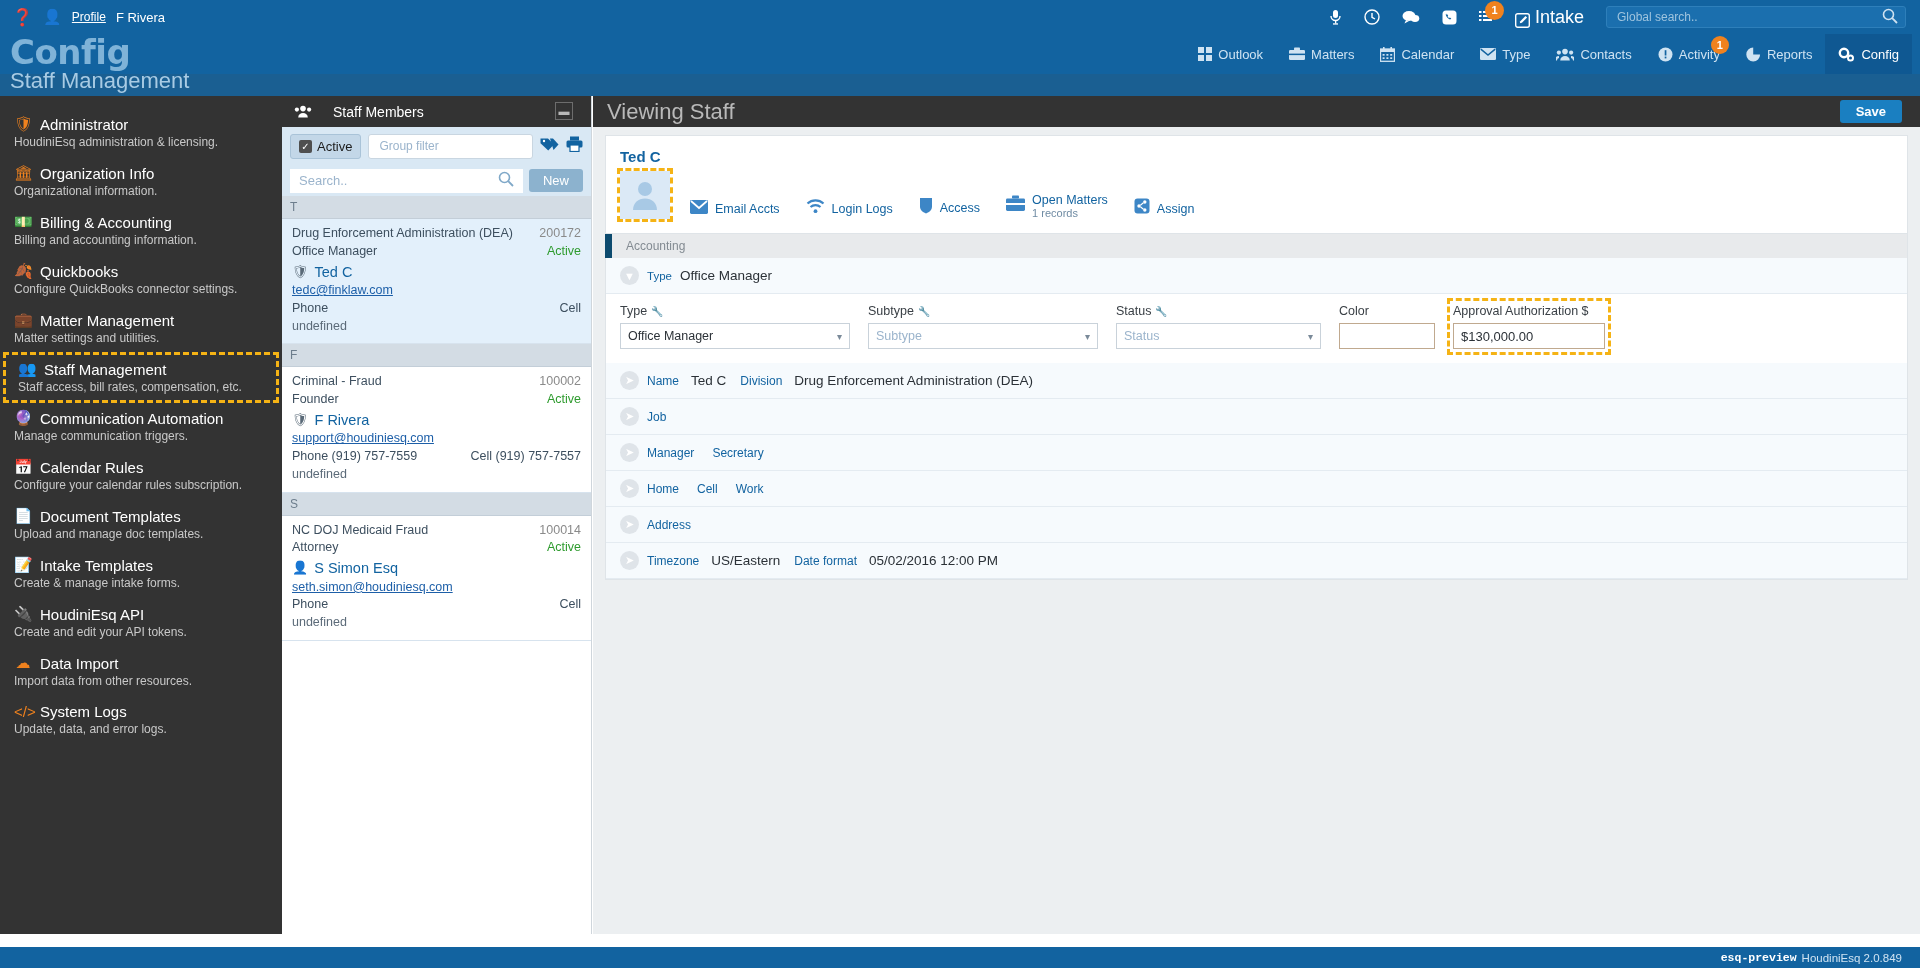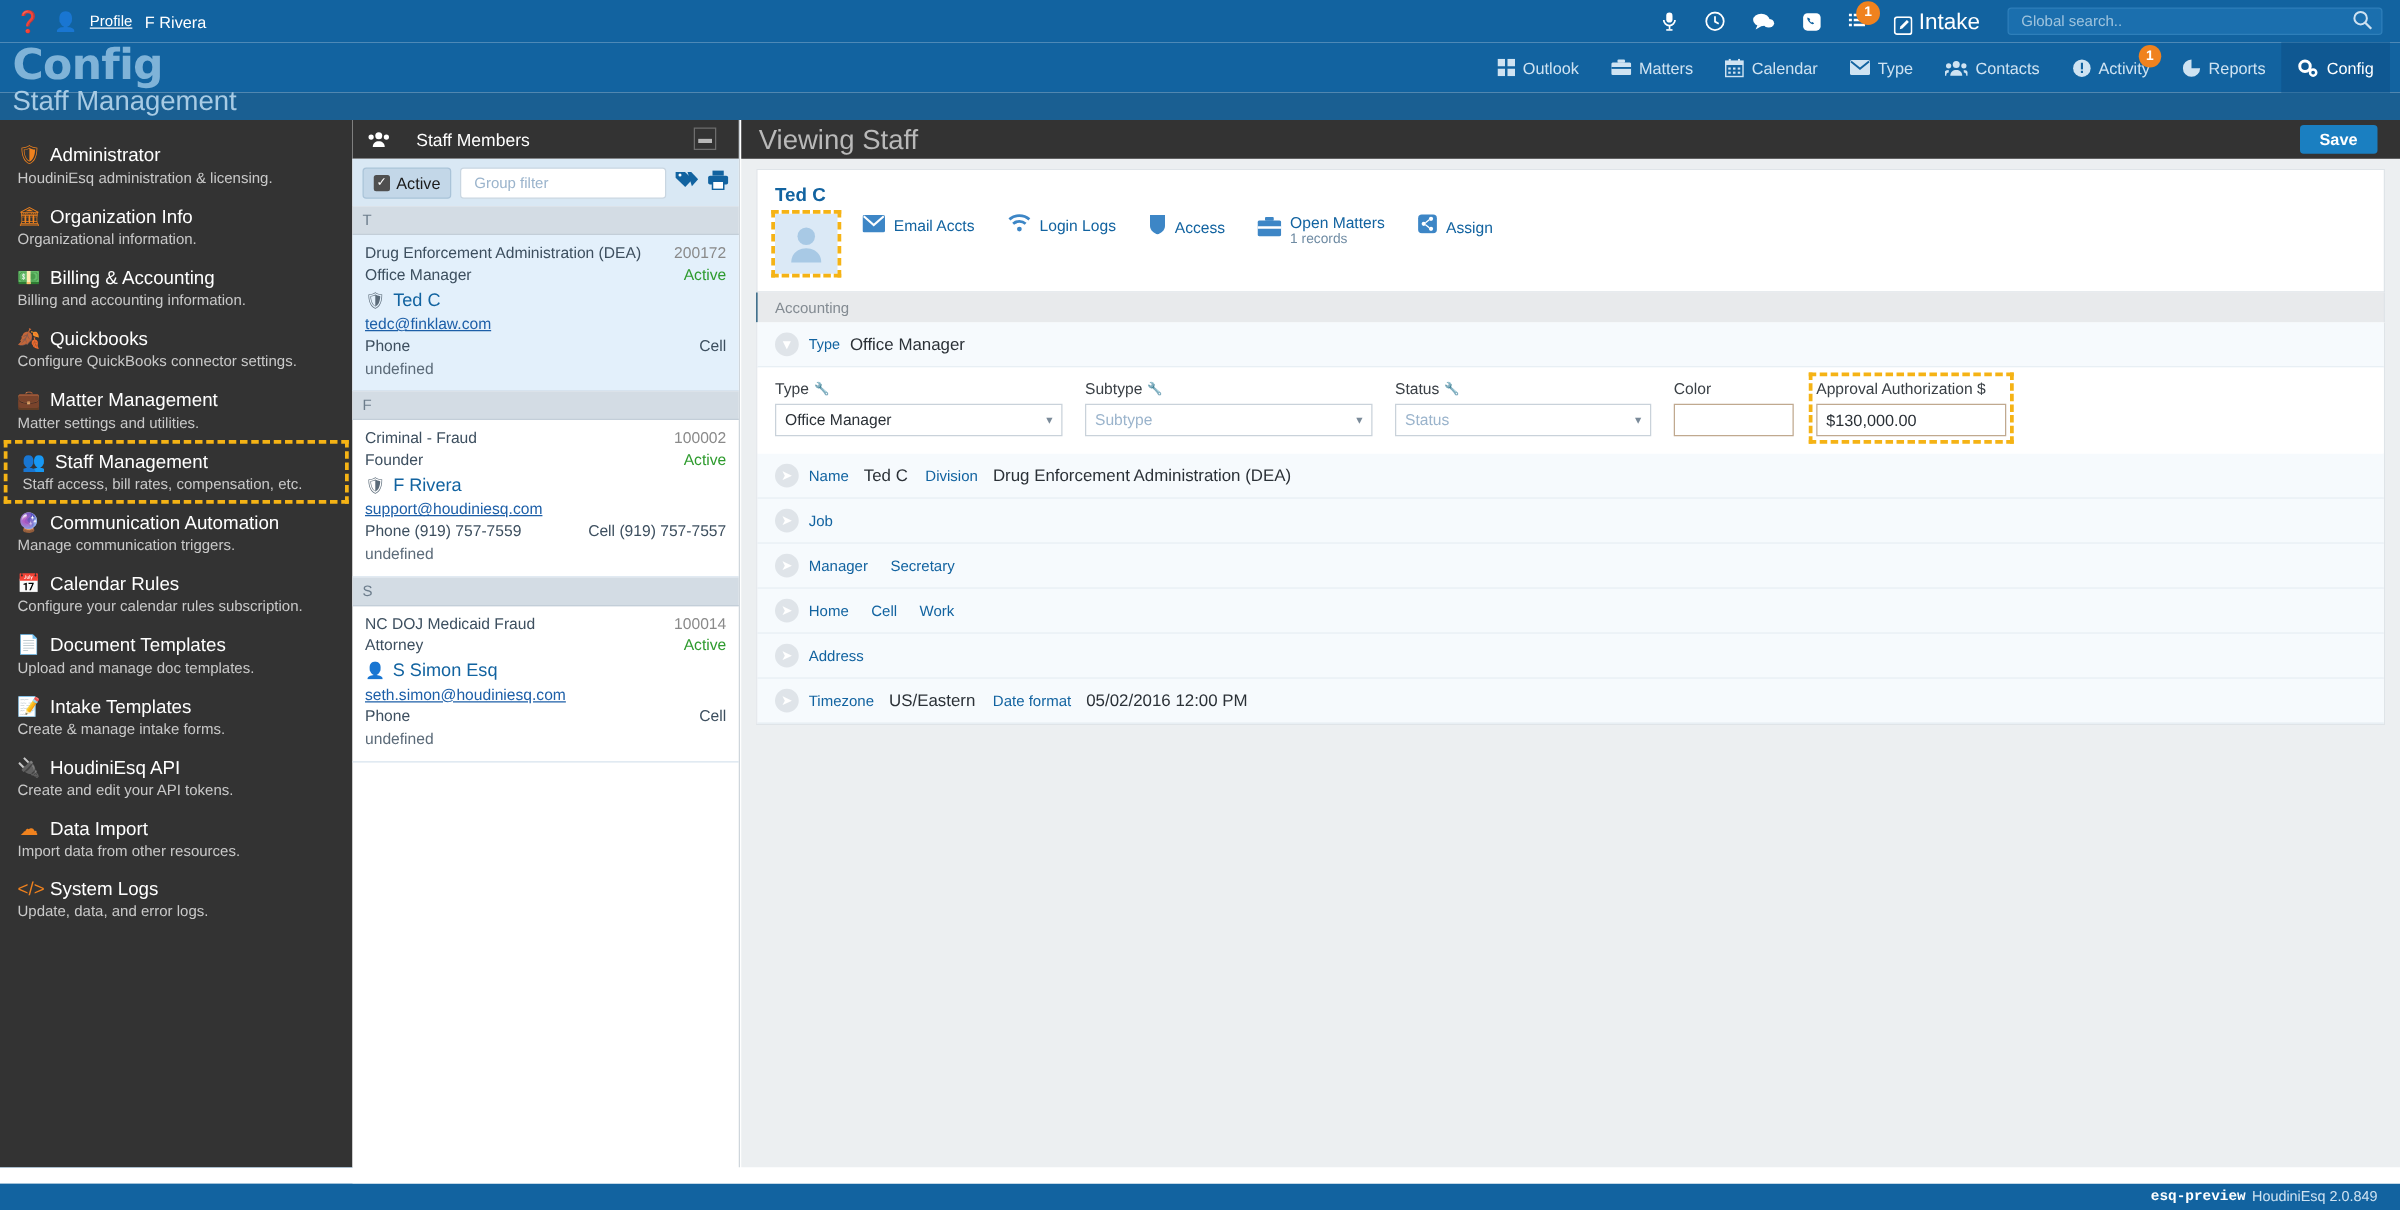--- a/index.html
+++ b/index.html
@@ -191,39 +191,39 @@
     position:absolute; right:18px; top:4px;
     background:#1a7fc1; color:#ffffff; font-size:13px; font-weight:bold;
     border:none; border-radius:3px; padding:4px 16px;
   }
 
   .card {
     background:#ffffff; margin:8px 12px 0 12px;
     border:1px solid #dfe4e8;
   }
   .card-name { color:#1263a0; font-size:15px; font-weight:bold; padding:12px 14px 0 14px; }
-  .tabs { display:flex; align-items:flex-start; gap:0; padding:6px 14px 14px 14px; }
+  .tabs { display:flex; align-items:flex-end; gap:0; padding:6px 14px 14px 14px; }
   .tab {
     display:flex; align-items:center; gap:7px; color:#1263a0; font-size:12.5px;
     padding:0 14px 0 0; margin-right:12px;
   }
   .avatar-tab {
     width:50px; height:48px; background:#dbe9f6;
     outline:3px dashed #f5b315; outline-offset:0px;
     display:flex; align-items:center; justify-content:center;
     margin-right:20px;
   }
   .tab-ic { color:#3d86c6; font-size:17px; }
   .tab-lbl { display:flex; flex-direction:column; }
   .tab-sub { color:#6f8ba3; font-size:11px; }
 
   .accounting-bar {
     background:#e8eaec; color:#838b92; font-size:12px;
     padding:5px 14px; margin:0 12px;
-    border-left:1px solid #0c4a6e; border-right:1px solid #dfe4e8;
+    border-left:7px solid #0c4a6e; border-right:1px solid #dfe4e8;
   }
 
   .acc-wrap { margin:0 12px; background:#ffffff; border:1px solid #dfe4e8; border-top:none; }
   .acc-row {
     background:#f6fafd; border-bottom:1px solid #e4ebf1;
     padding:8px 14px; display:flex; align-items:center; gap:8px;
     font-size:13.5px; color:#33383d; min-height:33px;
   }
   .chev {
     width:19px; height:19px; border-radius:50%; background:#dfe4e9;
@@ -569,20 +569,32 @@
     </span>
     <span class="tb-ic-blue">
       <svg width="17" height="16" viewBox="0 0 17 16">
           <rect x="4" y="0.5" width="9" height="4" fill="#1263a0"></rect>
           <rect x="0.5" y="4.5" width="16" height="7" rx="1.5" fill="#1263a0"></rect>
           <rect x="4" y="9" width="9" height="6.5" fill="#fff" stroke="#1263a0" stroke-width="1.2"></rect>
         </svg>
     </span>
   </div>
 
+  <div class="lp-search">
+    <div class="srch-box">
+      <input type="text" placeholder="Search.." style="">
+      <span class="srch-mag">
+        <svg width="16" height="16" viewBox="0 0 16 16">
+            <circle cx="6.5" cy="6.5" r="5" stroke="#7fa8c8" stroke-width="1.6" fill="none"></circle>
+            <path d="M10.2 10.2L15 15" stroke="#7fa8c8" stroke-width="1.8"></path>
+          </svg>
+      </span>
+    </div>
+    <button class="btn-new">New</button>
+  </div>
 
   <div class="grp-hdr">T</div>
   <div class="staff-row selected">
     <div class="sr-line">
       <span>Drug Enforcement Administration (DEA)</span>
       <span class="sr-id">200172</span>
     </div>
     <div class="sr-line">
       <span>Office Manager</span>
       <span class="sr-active">Active</span>

